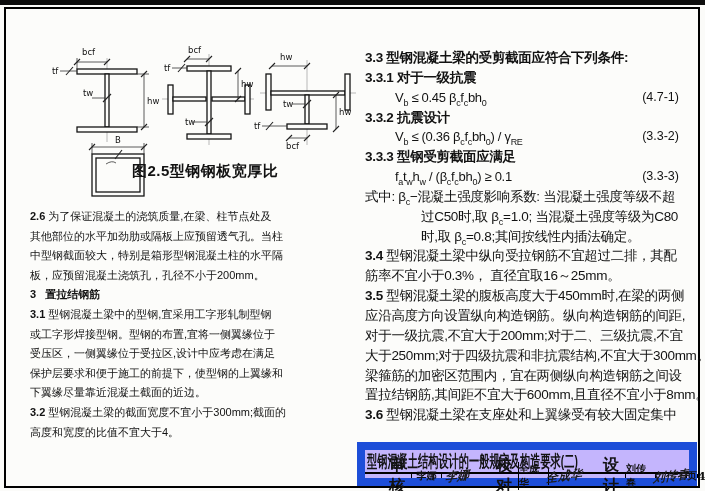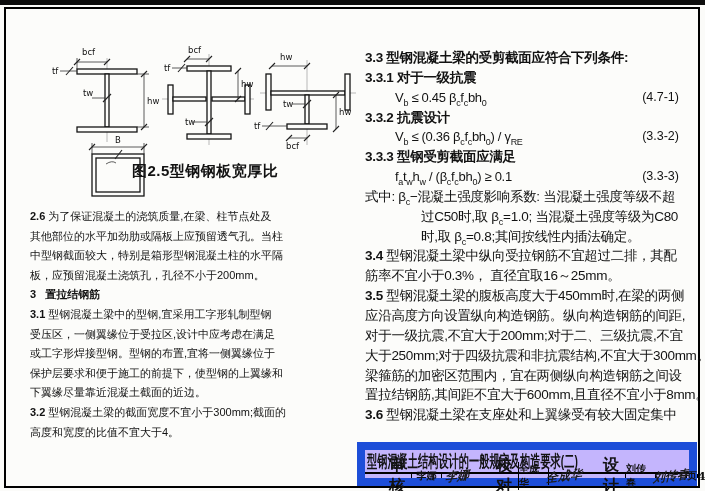--- a/index.html
+++ b/index.html
@@ -172,23 +172,23 @@
     <div class="lline"><span class="c">其他部位的水平加劲肋或隔板上应预留透气孔。当柱</span></div>
 
     <div class="lline"><span class="c">中型钢截面较大，特别是箱形型钢混凝土柱的水平隔</span></div>
 
     <div class="lline"><span class="c">板，应预留混凝土浇筑孔，孔径不小于200mm。</span></div>
 
     <div class="lline"><span class="c"><b>3</b>&nbsp;&nbsp;&nbsp;<b>置拉结钢筋</b></span></div>
 
     <div class="lline"><span class="c"><b>3.1</b> 型钢混凝土梁中的型钢,宜采用工字形轧制型钢</span></div>
 
+    <div class="lline"><span class="c">或工字形焊接型钢。型钢的布置,宜将一侧翼缘位于</span></div>
+
     <div class="lline"><span class="c">受压区，一侧翼缘位于受拉区,设计中应考虑在满足</span></div>
-
-    <div class="lline"><span class="c">或工字形焊接型钢。型钢的布置,宜将一侧翼缘位于</span></div>
 
     <div class="lline"><span class="c">保护层要求和便于施工的前提下，使型钢的上翼缘和</span></div>
 
     <div class="lline"><span class="c">下翼缘尽量靠近混凝土截面的近边。</span></div>
 
     <div class="lline"><span class="c"><b>3.2</b> 型钢混凝土梁的截面宽度不宜小于300mm;截面的</span></div>
 
     <div class="lline"><span class="c">高度和宽度的比值不宜大于4。</span></div>
   </div>
 

